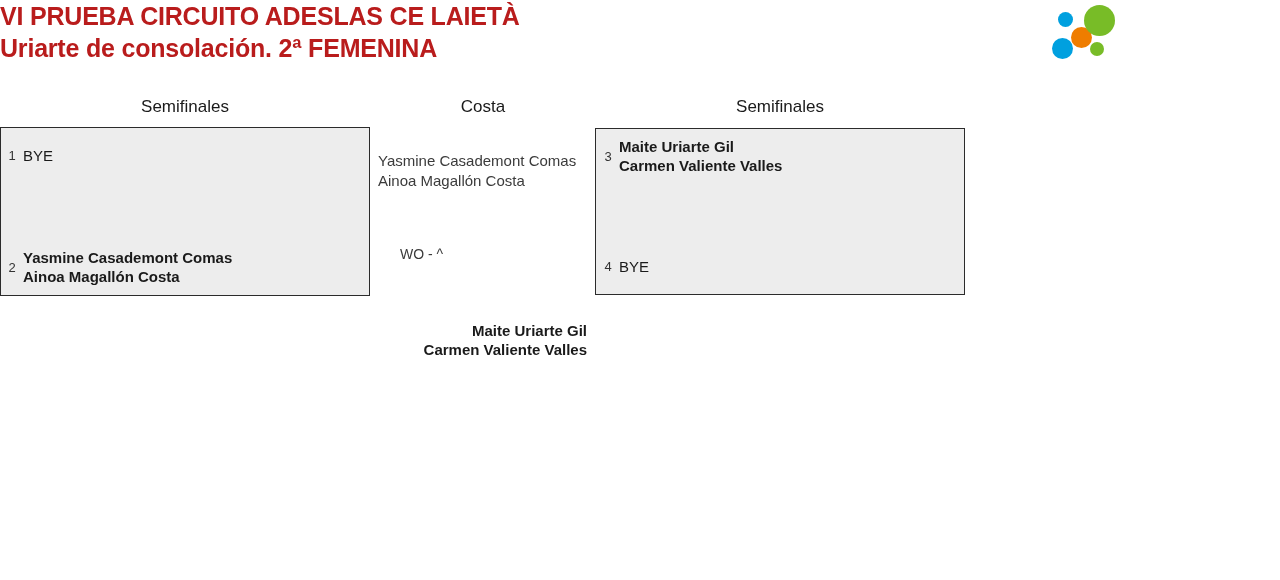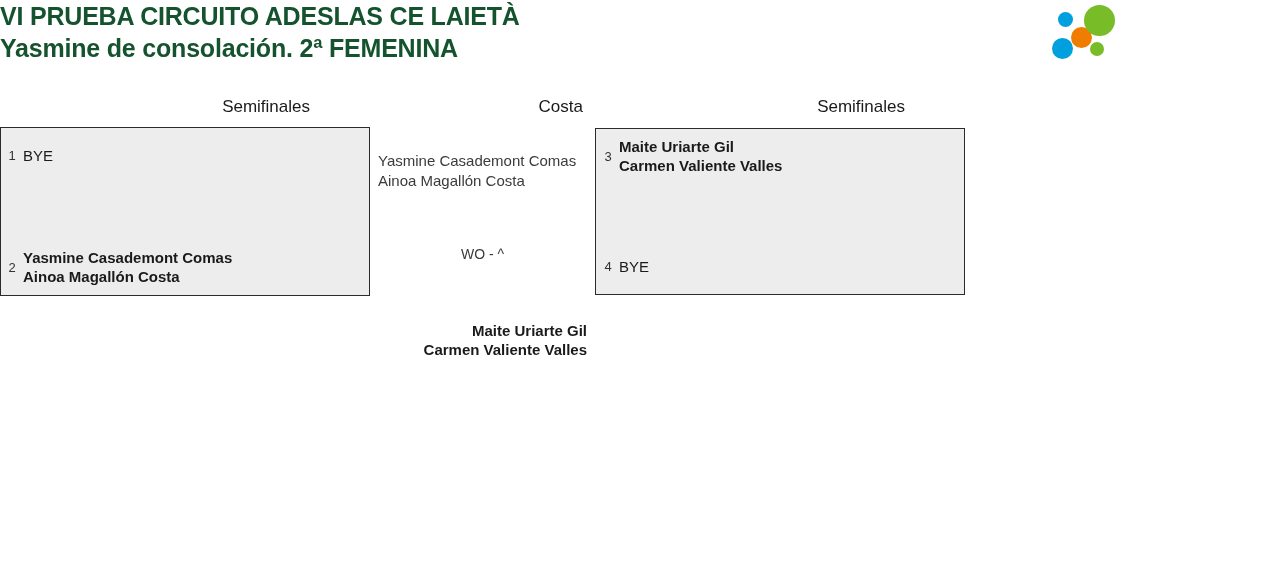--- a/index.html
+++ b/index.html
@@ -23,21 +23,21 @@
     position: absolute;
     left: 0px;
     top: 0px;
     width: 1000px;
   }
   .title-line {
     font-size: 25px;
     font-weight: 600;
     letter-spacing: -0.2px;
     line-height: 32px;
-    color: #14532d;
+    color: #b91c1c;
     white-space: nowrap;
   }
 
   
   #brand-logo {
     position: absolute;
     left: 1046px;
     top: 2px;
     width: 232px;
     height: 60px;
@@ -65,21 +65,21 @@
     color: #78bc27;
     letter-spacing: -1.5px;
   }
 
   
   .round-header {
     position: absolute;
     font-size: 17px;
     font-weight: 400;
     color: #1a1a1a;
-    text-align: right;
+    text-align: center;
     white-space: nowrap;
   }
   #round-header-semifinal-left  { left: 60px;  top: 97px; width: 250px; }
   #round-header-final           { left: 383px; top: 97px; width: 200px; }
   #round-header-semifinal-right { left: 655px; top: 97px; width: 250px; }
 
   
   .match-box {
     position: absolute;
     background: #ededed;
@@ -131,21 +131,20 @@
     line-height: 20px;
     color: #3b3b3b;
     white-space: nowrap;
   }
 
   #final-score {
     position: absolute;
     left: 400px;
     top: 246px;
     width: 165px;
-    text-align: center;
     font-size: 14px;
     color: #3b3b3b;
     white-space: nowrap;
   }
 
   #champion-entry {
     position: absolute;
     left: 330px;
     top: 321px;
     width: 257px;
@@ -158,21 +157,21 @@
     font-weight: 700;
     color: #1a1a1a;
     white-space: nowrap;
   }
 </style>
 </head>
 <body>
 
 <div id="header-title">
   <div class="title-line">VI PRUEBA CIRCUITO ADESLAS CE LAIETÀ</div>
-  <div class="title-line">Yasmine de consolación. 2ª FEMENINA</div>
+  <div class="title-line">Uriarte de consolación. 2ª FEMENINA</div>
 </div>
 
 <div id="brand-logo">
   <div class="logo-dots">
     <span class="dot dot-blue-top"></span>
     <span class="dot dot-orange"></span>
     <span class="dot dot-blue-big"></span>
     <span class="dot dot-green-big"></span>
     <span class="dot dot-green-sm"></span>
   </div>

